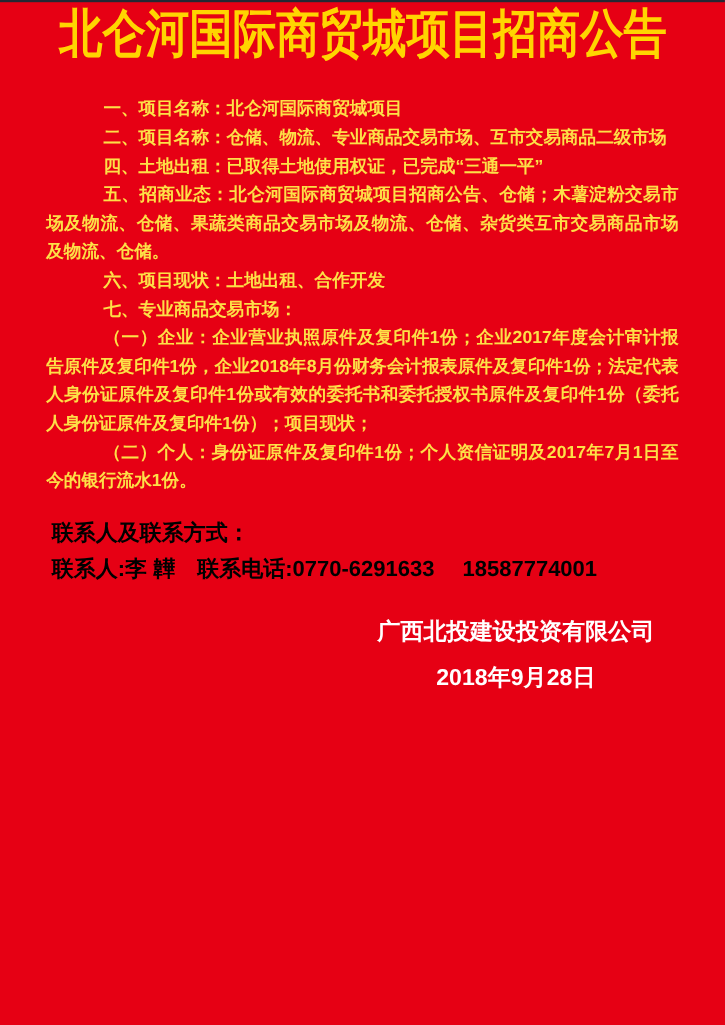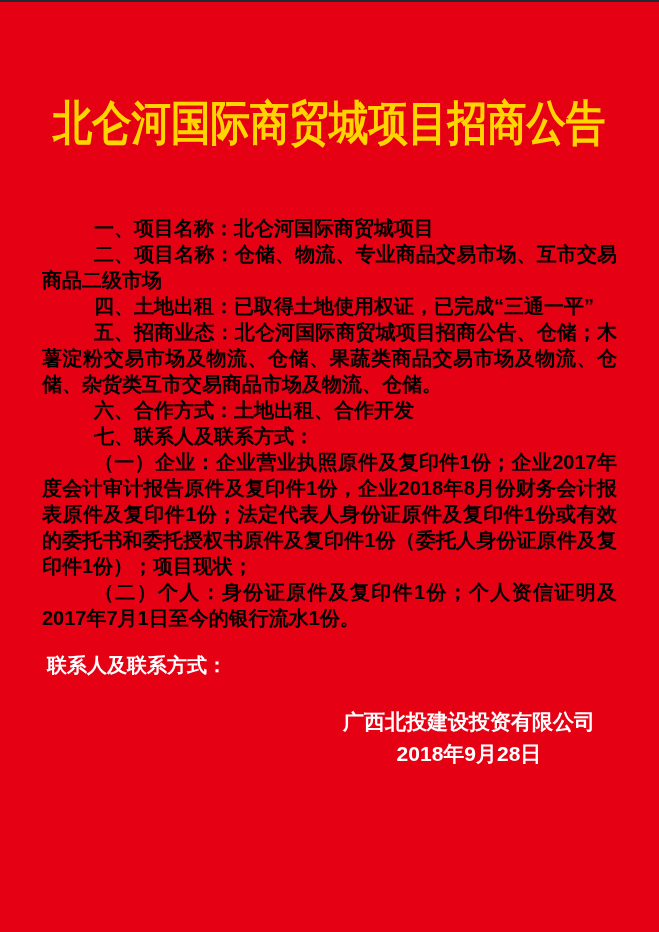--- a/index.html
+++ b/index.html
@@ -12,92 +12,93 @@
     background: #E60014;
     overflow: hidden;
     font-family: "Liberation Sans", "DejaVu Sans", sans-serif;
   }
   .top-edge {
     height: 2px;
     width: 100%;
     background: #232834;
   }
   .title-wrap {
-    margin-top: 92px;
+    text-align: center;
   }
   .poster-title {
     display: inline-block;
     font-family: "Liberation Serif", "DejaVu Serif", serif;
     font-weight: 900;
     font-size: 47px;
     line-height: 1.25;
     color: #FFD500;
     transform: scaleX(0.84);
     transform-origin: center;
     white-space: nowrap;
     letter-spacing: 0px;
   }
   .content {
-    margin-top: 62px;
+    margin-top: 26px;
     padding: 0 42px;
-    color: #000000;
+    color: #fde047;
     font-weight: bold;
-    font-size: 20px;
+    font-size: 16px;
     line-height: 26px;
   }
   .content p {
     margin: 0;
     text-indent: 52px;
     text-align: justify;
   }
   .contact {
     margin-top: 18px;
     padding: 0 42px;
-    color: #ffffff;
+    color: #000000;
     font-weight: bold;
     font-size: 20px;
     line-height: 33px;
   }
   .contact .line {
     padding-left: 5px;
     white-space: pre-wrap;
   }
   .footer {
     margin-top: 24px;
     margin-left: auto;
     margin-right: 64px;
     width: fit-content;
     text-align: center;
     color: #FFFFFF;
     font-weight: bold;
     font-size: 21px;
     line-height: 32px;
   }
-  .footer div { white-space: nowrap; }
+  .footer div { white-space: nowrap; margin-top: 10px; }
 </style>
 </head>
 <body>
 
 <div class="top-edge"></div>
 
 <div class="title-wrap">
   <span class="poster-title">北仑河国际商贸城项目招商公告</span>
 </div>
 
 <div class="content">
     <p>一、项目名称：北仑河国际商贸城项目</p>
     <p>二、项目名称：仓储、物流、专业商品交易市场、互市交易商品二级市场</p>
     <p>四、土地出租：已取得土地使用权证，已完成“三通一平”</p>
     <p>五、招商业态：北仑河国际商贸城项目招商公告、仓储；木薯淀粉交易市场及物流、仓储、果蔬类商品交易市场及物流、仓储、杂货类互市交易商品市场及物流、仓储。</p>
-    <p>六、合作方式：土地出租、合作开发</p>
-    <p>七、联系人及联系方式：</p>
+    <p>六、项目现状：土地出租、合作开发</p>
+    <p>七、专业商品交易市场：</p>
     <p>（一）企业：企业营业执照原件及复印件1份；企业2017年度会计审计报告原件及复印件1份，企业2018年8月份财务会计报表原件及复印件1份；法定代表人身份证原件及复印件1份或有效的委托书和委托授权书原件及复印件1份（委托人身份证原件及复印件1份）；项目现状；</p>
     <p>（二）个人：身份证原件及复印件1份；个人资信证明及2017年7月1日至今的银行流水1份。</p>
   </div>
 
 <div class="contact">
   <div class="line">联系人及联系方式：</div>
+  <div class="line">联系人:李 韡　联系电话:0770-6291633　 18587774001</div>
 </div>
 
 <div class="footer">
   <div>广西北投建设投资有限公司</div>
   <div>2018年9月28日</div>
 </div>
 
 </body></html>

